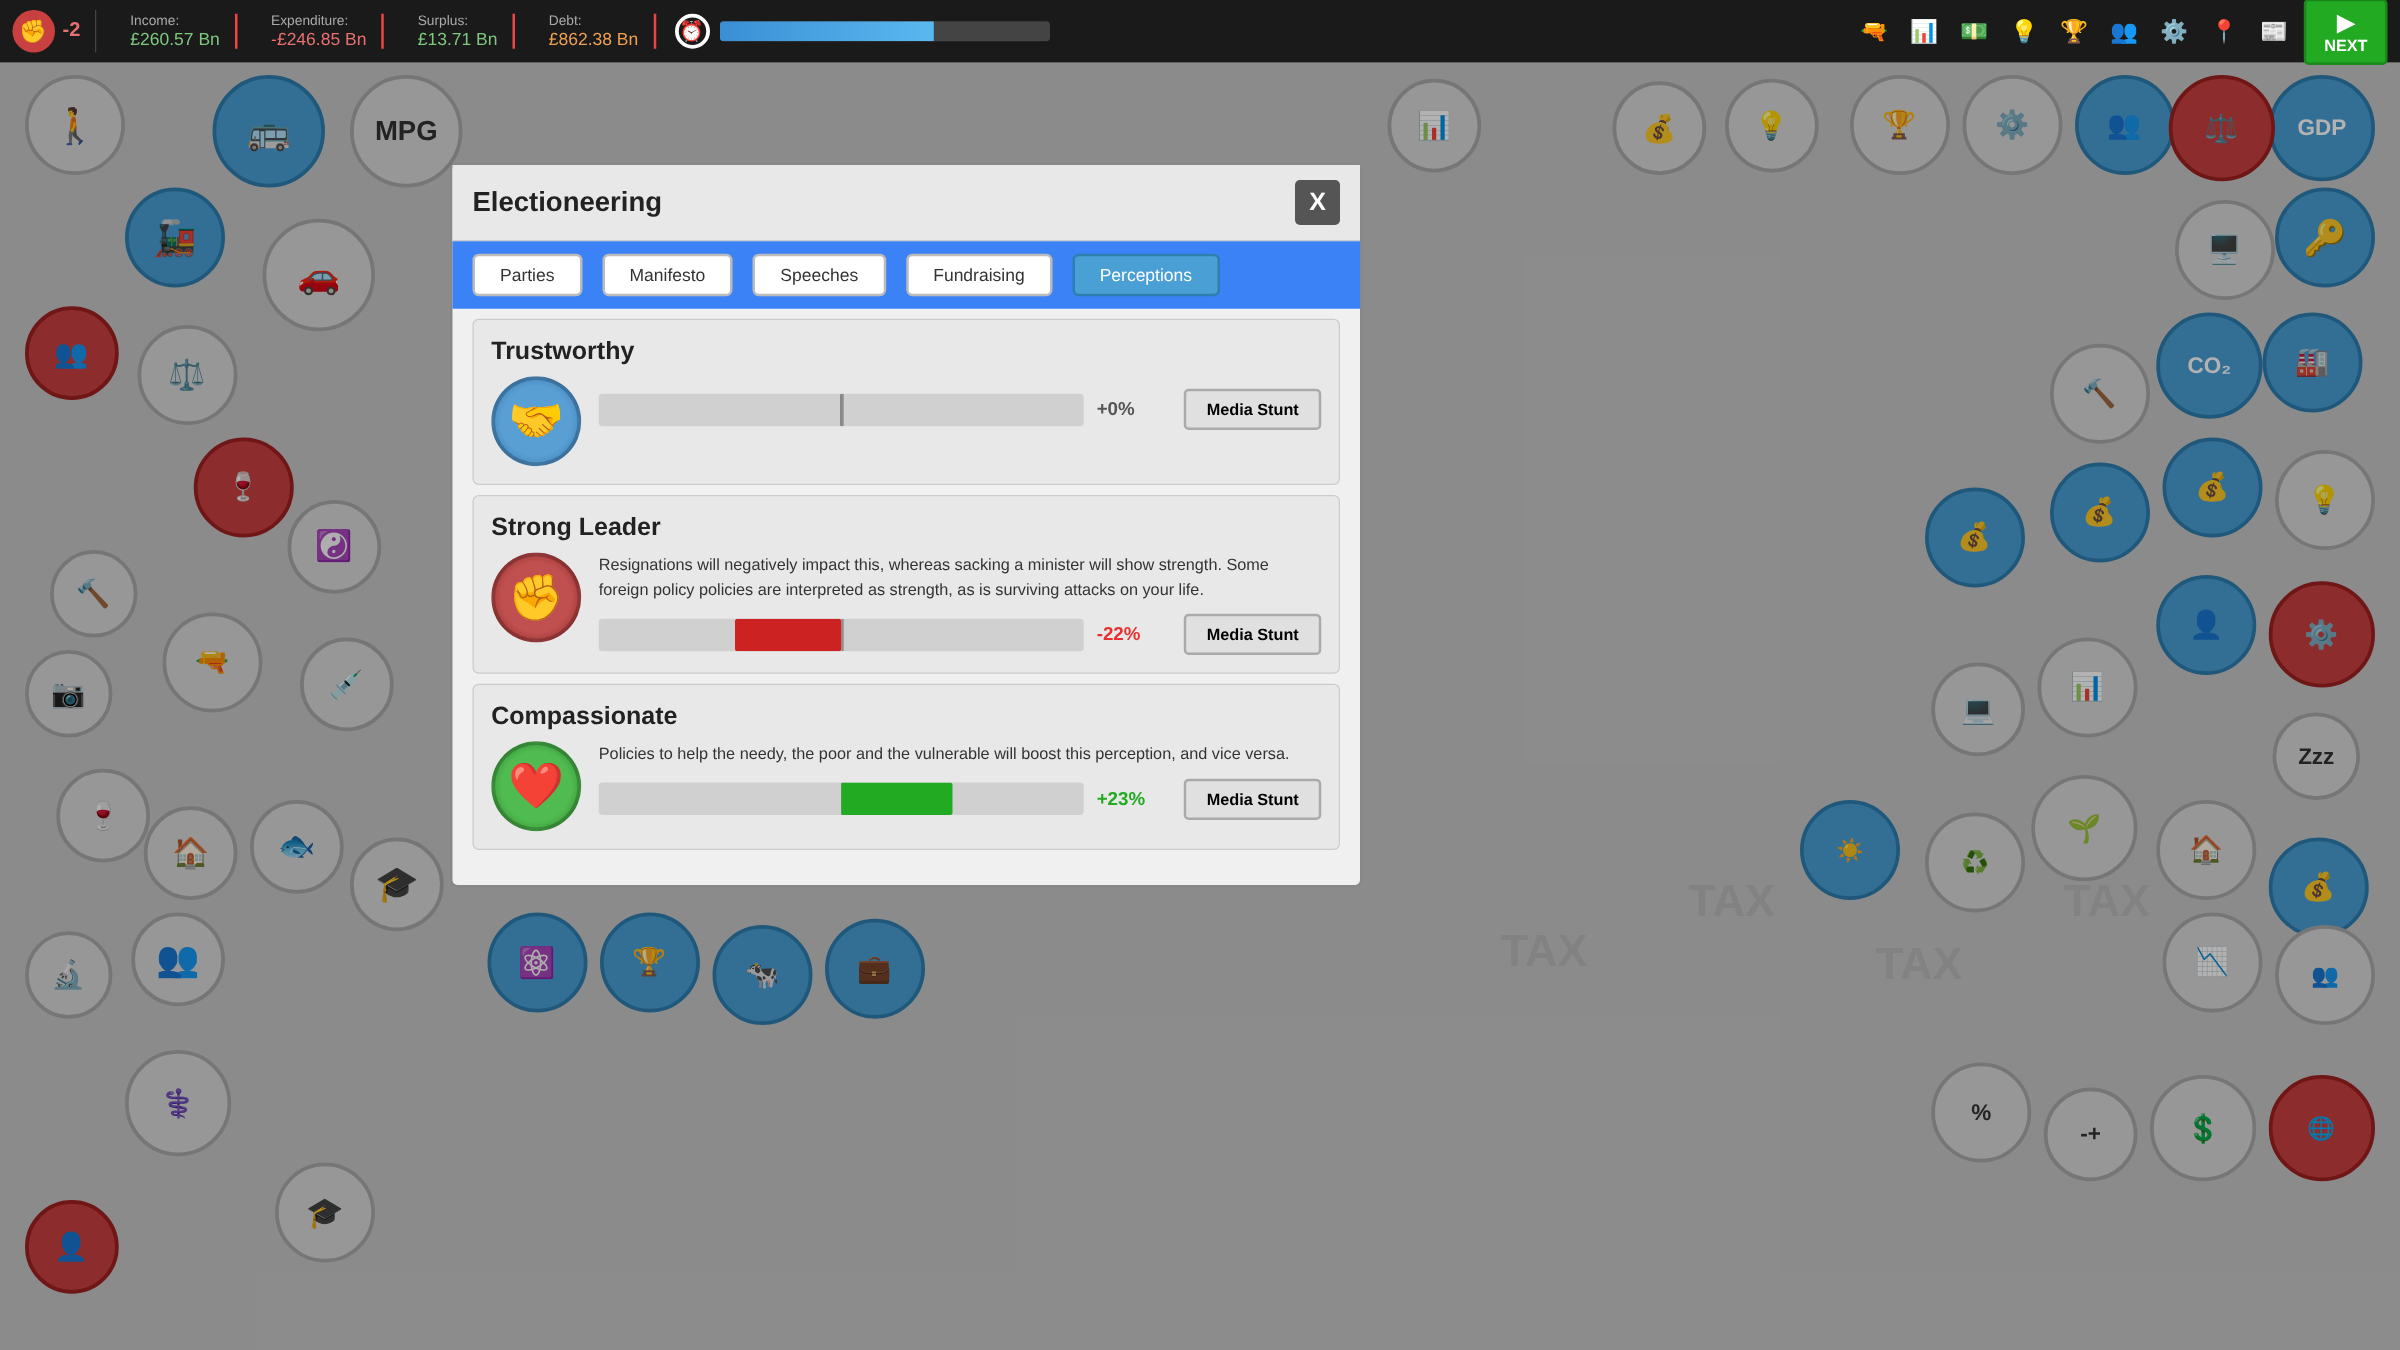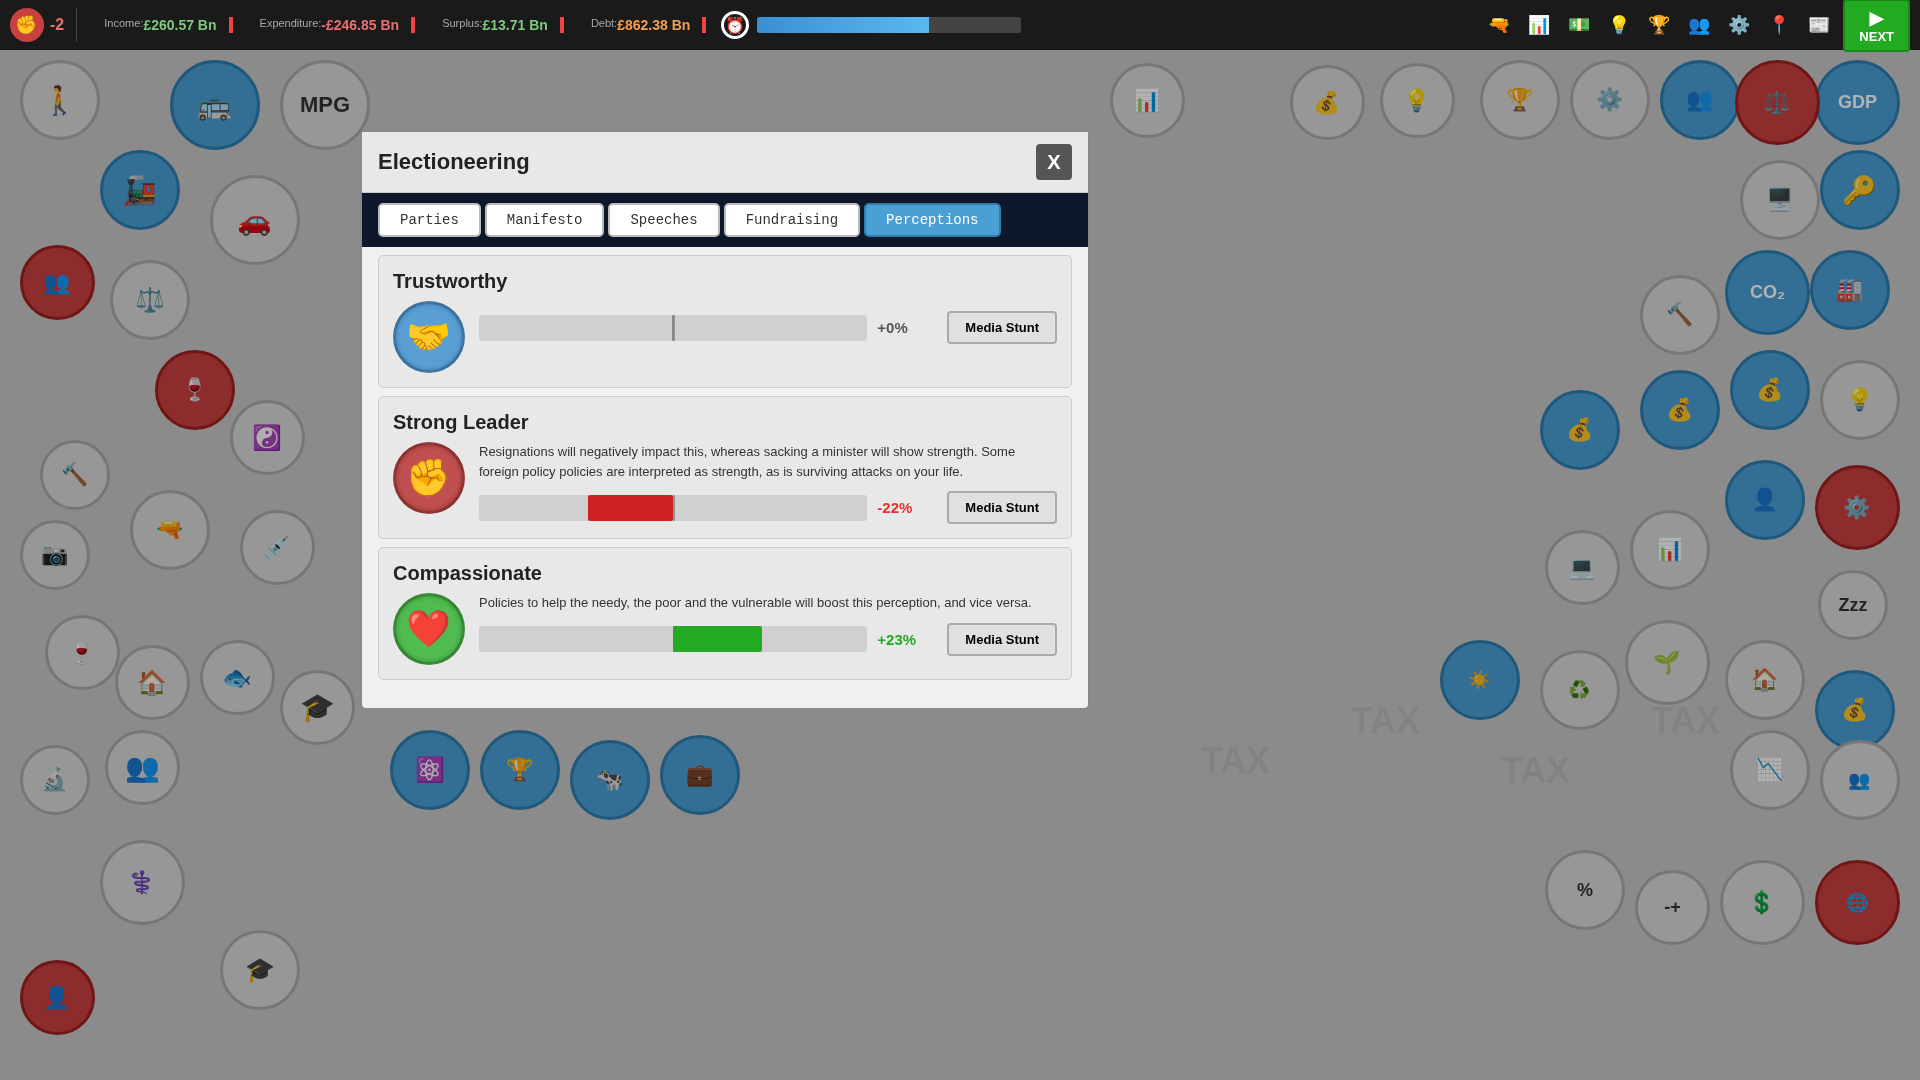--- a/index.html
+++ b/index.html
@@ -45,29 +45,29 @@
       background: #1a1a1a;
       z-index: 10;
       display: flex;
       align-items: center;
       padding: 0 10px;
       gap: 15px;
     }
 
     .top-bar-stat {
       display: flex;
-      flex-direction: row;
+      flex-direction: column;
       color: white;
       font-size: 12px;
       padding: 0 12px;
-      border-right: 4px solid #ef4444;
+      border-right: 2px solid #ef4444;
     }
 
     .top-bar-stat .label { color: #aaa; font-size: 11px; }
-    .top-bar-stat .value { font-weight: bold; font-size: 14px; }
+    .top-bar-stat .value { font-weight: normal; font-size: 14px; }
     .top-bar-stat .value.positive { color: #7fc97f; }
     .top-bar-stat .value.negative { color: #e87070; }
 
     .approval-section {
       display: flex;
       align-items: center;
       gap: 8px;
       flex: 1;
       max-width: 300px;
     }
@@ -167,24 +167,23 @@
       font-size: 20px;
       font-weight: bold;
       border-radius: 4px;
       display: flex; align-items: center; justify-content: center;
       cursor: pointer;
     }
 
     
     .tabs {
       display: flex;
-      gap: 4px;
+      gap: 16px;
       padding: 10px 16px;
-      background: #0f172a;
-      font-family: Liberation Mono, monospace;
+      background: #3b82f6;
     }
 
     .tab {
       padding: 7px 20px;
       border: 2px solid #bbb;
       border-radius: 5px;
       cursor: pointer;
       font-size: 14px;
       background: white;
       color: #333;

